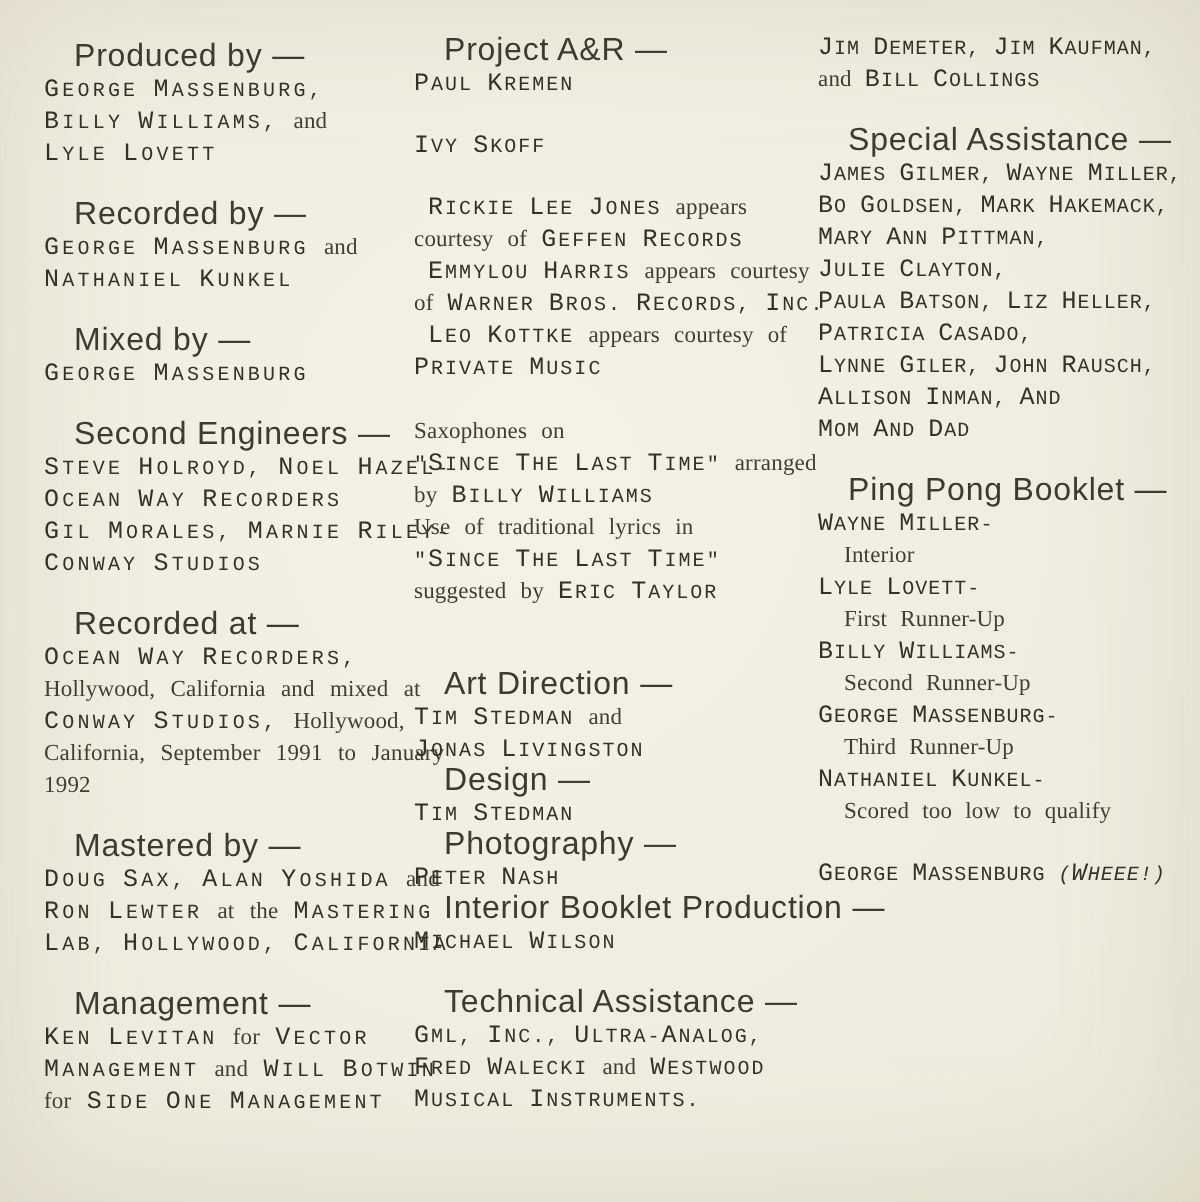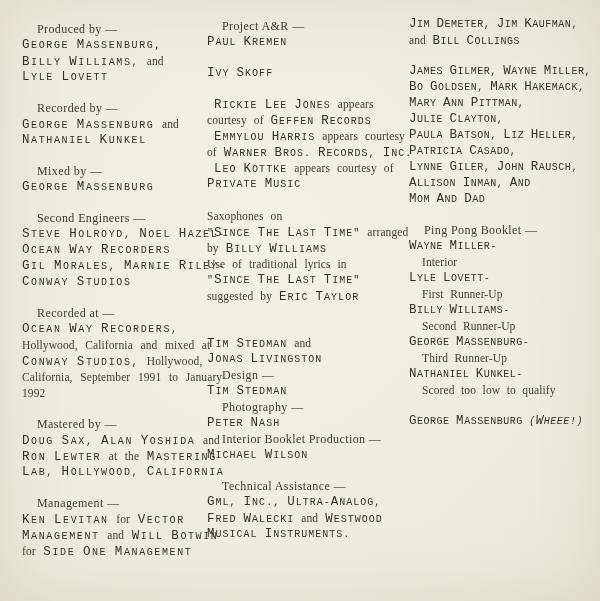--- a/index.html
+++ b/index.html
@@ -22,22 +22,22 @@
   
   [data-col="1"] .block:nth-child(4) { margin-bottom:31px;margin-top:16px; }
 
   .line, .heading {
     line-height:16px; height:16px;
     white-space:pre;
     font-family:"Liberation Mono", monospace;
     font-size:10px;
   }
   .heading {
-    font-family:Liberation Serif, serif;
-    font-size:12px;
+    font-family:Liberation Sans, sans-serif;
+    font-size:16px;
     padding-left:15px;
     letter-spacing:0.4px;
     color:#3e3a2f;
   }
   .caps { color:#343127; }
   .caps .ini { font-size:12.5px; }
   .caps .sml { font-size:10px; }
   .ital { font-style:italic; }
   .serif {
     font-family:"Liberation Serif", serif;
@@ -120,20 +120,21 @@
       </div>
       <div class="block">
         <div class="line"><span class="serif">Saxophones</span> <span class="serif">on</span></div>
         <div class="line"><span class="caps"><span class="sml">"</span><span class="ini">S</span><span class="sml">I</span><span class="sml">N</span><span class="sml">C</span><span class="sml">E</span></span> <span class="caps"><span class="ini">T</span><span class="sml">H</span><span class="sml">E</span></span> <span class="caps"><span class="ini">L</span><span class="sml">A</span><span class="sml">S</span><span class="sml">T</span></span> <span class="caps"><span class="ini">T</span><span class="sml">I</span><span class="sml">M</span><span class="sml">E</span><span class="sml">"</span></span> <span class="serif">arranged</span></div>
         <div class="line"><span class="serif">by</span> <span class="caps"><span class="ini">B</span><span class="sml">I</span><span class="sml">L</span><span class="sml">L</span><span class="sml">Y</span></span> <span class="caps"><span class="ini">W</span><span class="sml">I</span><span class="sml">L</span><span class="sml">L</span><span class="sml">I</span><span class="sml">A</span><span class="sml">M</span><span class="sml">S</span></span></div>
         <div class="line"><span class="serif">Use</span> <span class="serif">of</span> <span class="serif">traditional</span> <span class="serif">lyrics</span> <span class="serif">in</span></div>
         <div class="line"><span class="caps"><span class="sml">"</span><span class="ini">S</span><span class="sml">I</span><span class="sml">N</span><span class="sml">C</span><span class="sml">E</span></span> <span class="caps"><span class="ini">T</span><span class="sml">H</span><span class="sml">E</span></span> <span class="caps"><span class="ini">L</span><span class="sml">A</span><span class="sml">S</span><span class="sml">T</span></span> <span class="caps"><span class="ini">T</span><span class="sml">I</span><span class="sml">M</span><span class="sml">E</span><span class="sml">"</span></span></div>
         <div class="line"><span class="serif">suggested</span> <span class="serif">by</span> <span class="caps"><span class="ini">E</span><span class="sml">R</span><span class="sml">I</span><span class="sml">C</span></span> <span class="caps"><span class="ini">T</span><span class="sml">A</span><span class="sml">Y</span><span class="sml">L</span><span class="sml">O</span><span class="sml">R</span></span></div>
       </div>
       <div class="block">
+        <div class="heading">Art Direction —</div>
         <div class="line"><span class="caps"><span class="ini">T</span><span class="sml">I</span><span class="sml">M</span></span> <span class="caps"><span class="ini">S</span><span class="sml">T</span><span class="sml">E</span><span class="sml">D</span><span class="sml">M</span><span class="sml">A</span><span class="sml">N</span></span> <span class="serif">and</span></div>
         <div class="line"><span class="caps"><span class="ini">J</span><span class="sml">O</span><span class="sml">N</span><span class="sml">A</span><span class="sml">S</span></span> <span class="caps"><span class="ini">L</span><span class="sml">I</span><span class="sml">V</span><span class="sml">I</span><span class="sml">N</span><span class="sml">G</span><span class="sml">S</span><span class="sml">T</span><span class="sml">O</span><span class="sml">N</span></span></div>
         <div class="heading">Design —</div>
         <div class="line"><span class="caps"><span class="ini">T</span><span class="sml">I</span><span class="sml">M</span></span> <span class="caps"><span class="ini">S</span><span class="sml">T</span><span class="sml">E</span><span class="sml">D</span><span class="sml">M</span><span class="sml">A</span><span class="sml">N</span></span></div>
         <div class="heading">Photography —</div>
         <div class="line"><span class="caps"><span class="ini">P</span><span class="sml">E</span><span class="sml">T</span><span class="sml">E</span><span class="sml">R</span></span> <span class="caps"><span class="ini">N</span><span class="sml">A</span><span class="sml">S</span><span class="sml">H</span></span></div>
         <div class="heading">Interior Booklet Production —</div>
         <div class="line"><span class="caps"><span class="ini">M</span><span class="sml">I</span><span class="sml">C</span><span class="sml">H</span><span class="sml">A</span><span class="sml">E</span><span class="sml">L</span></span> <span class="caps"><span class="ini">W</span><span class="sml">I</span><span class="sml">L</span><span class="sml">S</span><span class="sml">O</span><span class="sml">N</span></span></div>
       </div>
       <div class="block">
@@ -142,20 +143,21 @@
         <div class="line"><span class="caps"><span class="ini">F</span><span class="sml">R</span><span class="sml">E</span><span class="sml">D</span></span> <span class="caps"><span class="ini">W</span><span class="sml">A</span><span class="sml">L</span><span class="sml">E</span><span class="sml">C</span><span class="sml">K</span><span class="sml">I</span></span> <span class="serif">and</span> <span class="caps"><span class="ini">W</span><span class="sml">E</span><span class="sml">S</span><span class="sml">T</span><span class="sml">W</span><span class="sml">O</span><span class="sml">O</span><span class="sml">D</span></span></div>
         <div class="line"><span class="caps"><span class="ini">M</span><span class="sml">U</span><span class="sml">S</span><span class="sml">I</span><span class="sml">C</span><span class="sml">A</span><span class="sml">L</span></span> <span class="caps"><span class="ini">I</span><span class="sml">N</span><span class="sml">S</span><span class="sml">T</span><span class="sml">R</span><span class="sml">U</span><span class="sml">M</span><span class="sml">E</span><span class="sml">N</span><span class="sml">T</span><span class="sml">S</span><span class="sml">.</span></span></div>
       </div>
     </div>
   <div class="col col-right" data-col="2">
       <div class="block">
         <div class="line"><span class="caps"><span class="ini">J</span><span class="sml">I</span><span class="sml">M</span></span> <span class="caps"><span class="ini">D</span><span class="sml">E</span><span class="sml">M</span><span class="sml">E</span><span class="sml">T</span><span class="sml">E</span><span class="sml">R</span><span class="sml">,</span></span> <span class="caps"><span class="ini">J</span><span class="sml">I</span><span class="sml">M</span></span> <span class="caps"><span class="ini">K</span><span class="sml">A</span><span class="sml">U</span><span class="sml">F</span><span class="sml">M</span><span class="sml">A</span><span class="sml">N</span><span class="sml">,</span></span></div>
         <div class="line"><span class="serif">and</span> <span class="caps"><span class="ini">B</span><span class="sml">I</span><span class="sml">L</span><span class="sml">L</span></span> <span class="caps"><span class="ini">C</span><span class="sml">O</span><span class="sml">L</span><span class="sml">L</span><span class="sml">I</span><span class="sml">N</span><span class="sml">G</span><span class="sml">S</span></span></div>
       </div>
       <div class="block">
+        <div class="heading">Special Assistance —</div>
         <div class="line"><span class="caps"><span class="ini">J</span><span class="sml">A</span><span class="sml">M</span><span class="sml">E</span><span class="sml">S</span></span> <span class="caps"><span class="ini">G</span><span class="sml">I</span><span class="sml">L</span><span class="sml">M</span><span class="sml">E</span><span class="sml">R</span><span class="sml">,</span></span> <span class="caps"><span class="ini">W</span><span class="sml">A</span><span class="sml">Y</span><span class="sml">N</span><span class="sml">E</span></span> <span class="caps"><span class="ini">M</span><span class="sml">I</span><span class="sml">L</span><span class="sml">L</span><span class="sml">E</span><span class="sml">R</span><span class="sml">,</span></span></div>
         <div class="line"><span class="caps"><span class="ini">B</span><span class="sml">O</span></span> <span class="caps"><span class="ini">G</span><span class="sml">O</span><span class="sml">L</span><span class="sml">D</span><span class="sml">S</span><span class="sml">E</span><span class="sml">N</span><span class="sml">,</span></span> <span class="caps"><span class="ini">M</span><span class="sml">A</span><span class="sml">R</span><span class="sml">K</span></span> <span class="caps"><span class="ini">H</span><span class="sml">A</span><span class="sml">K</span><span class="sml">E</span><span class="sml">M</span><span class="sml">A</span><span class="sml">C</span><span class="sml">K</span><span class="sml">,</span></span></div>
         <div class="line"><span class="caps"><span class="ini">M</span><span class="sml">A</span><span class="sml">R</span><span class="sml">Y</span></span> <span class="caps"><span class="ini">A</span><span class="sml">N</span><span class="sml">N</span></span> <span class="caps"><span class="ini">P</span><span class="sml">I</span><span class="sml">T</span><span class="sml">T</span><span class="sml">M</span><span class="sml">A</span><span class="sml">N</span><span class="sml">,</span></span></div>
         <div class="line"><span class="caps"><span class="ini">J</span><span class="sml">U</span><span class="sml">L</span><span class="sml">I</span><span class="sml">E</span></span> <span class="caps"><span class="ini">C</span><span class="sml">L</span><span class="sml">A</span><span class="sml">Y</span><span class="sml">T</span><span class="sml">O</span><span class="sml">N</span><span class="sml">,</span></span></div>
         <div class="line"><span class="caps"><span class="ini">P</span><span class="sml">A</span><span class="sml">U</span><span class="sml">L</span><span class="sml">A</span></span> <span class="caps"><span class="ini">B</span><span class="sml">A</span><span class="sml">T</span><span class="sml">S</span><span class="sml">O</span><span class="sml">N</span><span class="sml">,</span></span> <span class="caps"><span class="ini">L</span><span class="sml">I</span><span class="sml">Z</span></span> <span class="caps"><span class="ini">H</span><span class="sml">E</span><span class="sml">L</span><span class="sml">L</span><span class="sml">E</span><span class="sml">R</span><span class="sml">,</span></span></div>
         <div class="line"><span class="caps"><span class="ini">P</span><span class="sml">A</span><span class="sml">T</span><span class="sml">R</span><span class="sml">I</span><span class="sml">C</span><span class="sml">I</span><span class="sml">A</span></span> <span class="caps"><span class="ini">C</span><span class="sml">A</span><span class="sml">S</span><span class="sml">A</span><span class="sml">D</span><span class="sml">O</span><span class="sml">,</span></span></div>
         <div class="line"><span class="caps"><span class="ini">L</span><span class="sml">Y</span><span class="sml">N</span><span class="sml">N</span><span class="sml">E</span></span> <span class="caps"><span class="ini">G</span><span class="sml">I</span><span class="sml">L</span><span class="sml">E</span><span class="sml">R</span><span class="sml">,</span></span> <span class="caps"><span class="ini">J</span><span class="sml">O</span><span class="sml">H</span><span class="sml">N</span></span> <span class="caps"><span class="ini">R</span><span class="sml">A</span><span class="sml">U</span><span class="sml">S</span><span class="sml">C</span><span class="sml">H</span><span class="sml">,</span></span></div>
         <div class="line"><span class="caps"><span class="ini">A</span><span class="sml">L</span><span class="sml">L</span><span class="sml">I</span><span class="sml">S</span><span class="sml">O</span><span class="sml">N</span></span> <span class="caps"><span class="ini">I</span><span class="sml">N</span><span class="sml">M</span><span class="sml">A</span><span class="sml">N</span><span class="sml">,</span></span> <span class="caps"><span class="ini">A</span><span class="sml">N</span><span class="sml">D</span></span></div>
         <div class="line"><span class="caps"><span class="ini">M</span><span class="sml">O</span><span class="sml">M</span></span> <span class="caps"><span class="ini">A</span><span class="sml">N</span><span class="sml">D</span></span> <span class="caps"><span class="ini">D</span><span class="sml">A</span><span class="sml">D</span></span></div>
       </div>

